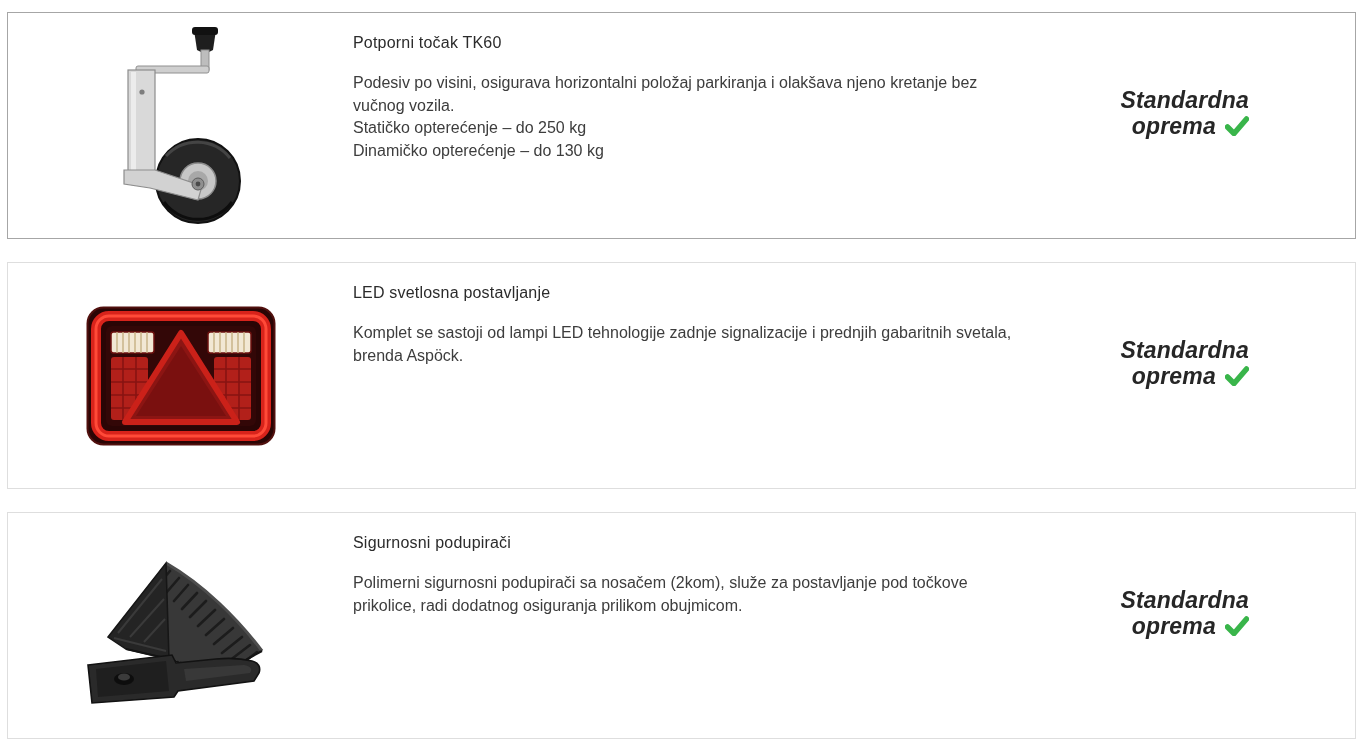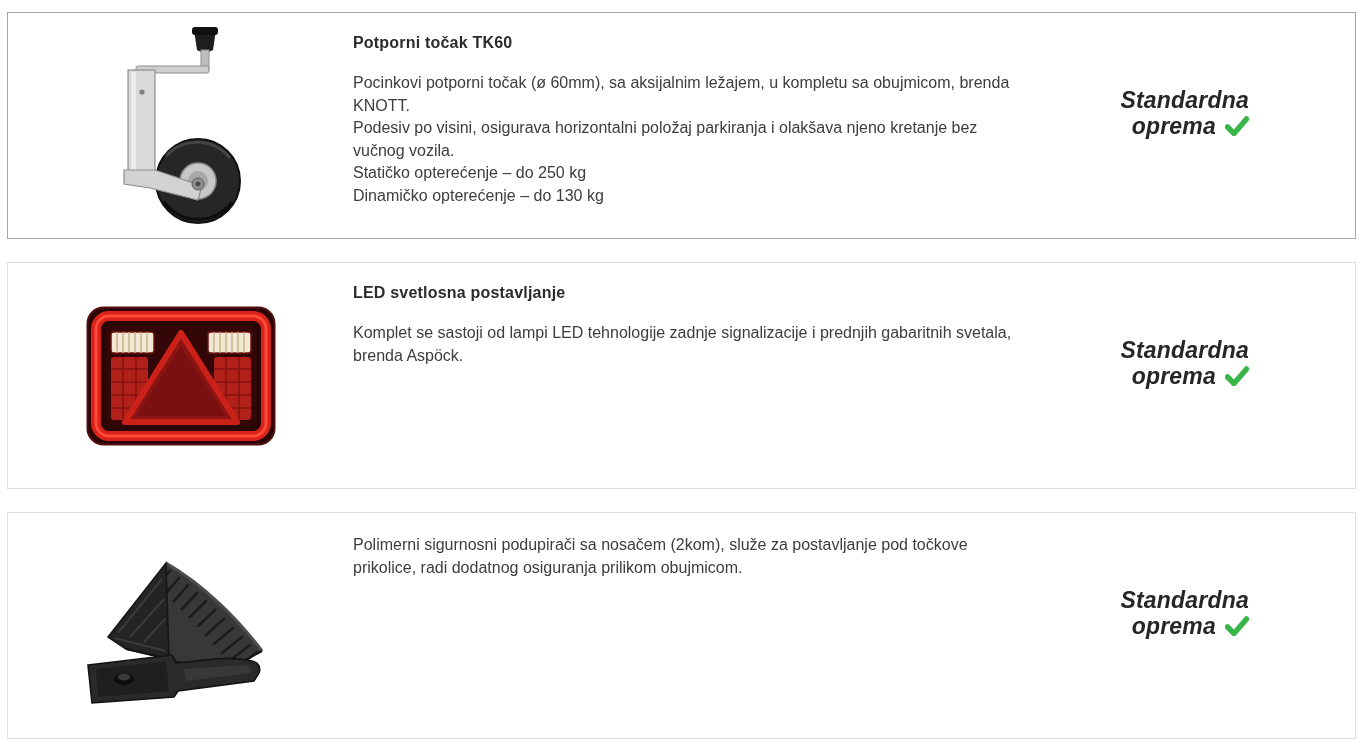--- a/index.html
+++ b/index.html
@@ -29,21 +29,21 @@
     align-items: center;
     justify-content: center;
   }
   .card-text {
     flex: 0 0 680px;
     padding-top: 21px;
   }
   .card-title {
     margin: 0 0 20px 0;
     font-size: 16px;
-    font-weight: 700;
+    font-weight: 400;
     color: #2b2b2b;
     letter-spacing: 0.2px;
   }
   .card-desc {
     font-size: 16px;
     line-height: 22.5px;
     color: #3d3d3d;
     max-width: 660px;
   }
   .card-badge {
@@ -95,21 +95,20 @@
 
         <path d="M18,144 L49,144 L96,160 L92,174 L44,162 L18,158 Z" fill="#d2d2d2" stroke="#8d8d8d" stroke-width="1.2"></path>
 
         <circle cx="92" cy="158" r="6" fill="#8f8f8f" stroke="#5c5c5c" stroke-width="1"></circle>
         <circle cx="92" cy="158" r="2.4" fill="#4a4a4a"></circle>
       </svg>
     </div>
     <div class="card-text">
       <h3 class="card-title">Potporni točak TK60</h3>
       <div class="card-desc">
-        <div>Pocinkovi potporni točak (ø 60mm), sa aksijalnim ležajem, u kompletu sa obujmicom, brenda KNOTT.</div>
         <div>Podesiv po visini, osigurava horizontalni položaj parkiranja i olakšava njeno kretanje bez vučnog vozila.</div>
         <div>Statičko opterećenje – do 250 kg</div>
         <div>Dinamičko opterećenje – do 130 kg</div>
       </div>
     </div>
     <div class="card-badge">
       <div class="badge-inner">
         <div class="badge-line">Standardna</div>
         <div class="badge-line"><span>oprema</span><svg class="check-icon" width="24" height="20" viewBox="0 0 24 20">
               <polyline points="2.5,11 9,17.5 21.5,3" fill="none" stroke="#39b54a" stroke-width="5.5" stroke-linecap="round" stroke-linejoin="round"></polyline>
@@ -177,20 +176,21 @@
         <path d="M60,108 L103,118 L152,134 L196,110" fill="none" stroke="#141414" stroke-width="2"></path>
 
         <path d="M22,124 L106,114 L110,122 L150,118 Q170,116 186,120 Q196,123 193,132 L188,140 L112,150 L108,156 L26,162 Z" fill="#2a2a2a" stroke="#121212" stroke-width="1.6"></path>
         <path d="M30,128 L100,120 L103,150 L32,156 Z" fill="#1f1f1f"></path>
         <ellipse cx="58" cy="138" rx="10" ry="6" fill="#0d0d0d"></ellipse>
         <ellipse cx="58" cy="136" rx="6" ry="3.6" fill="#3b3b3b"></ellipse>
         <path d="M118,128 L178,124 Q188,126 184,132 L120,140 Z" fill="#383838"></path>
       </svg>
     </div>
     <div class="card-text">
+      <h3 class="card-title">Sigurnosni podupirači</h3>
       <div class="card-desc">
         <div>Polimerni sigurnosni podupirači sa nosačem (2kom), služe za postavljanje pod točkove prikolice, radi dodatnog osiguranja prilikom obujmicom.</div>
       </div>
     </div>
     <div class="card-badge">
       <div class="badge-inner">
         <div class="badge-line">Standardna</div>
         <div class="badge-line"><span>oprema</span><svg class="check-icon" width="24" height="20" viewBox="0 0 24 20">
               <polyline points="2.5,11 9,17.5 21.5,3" fill="none" stroke="#39b54a" stroke-width="5.5" stroke-linecap="round" stroke-linejoin="round"></polyline>
             </svg></div>

